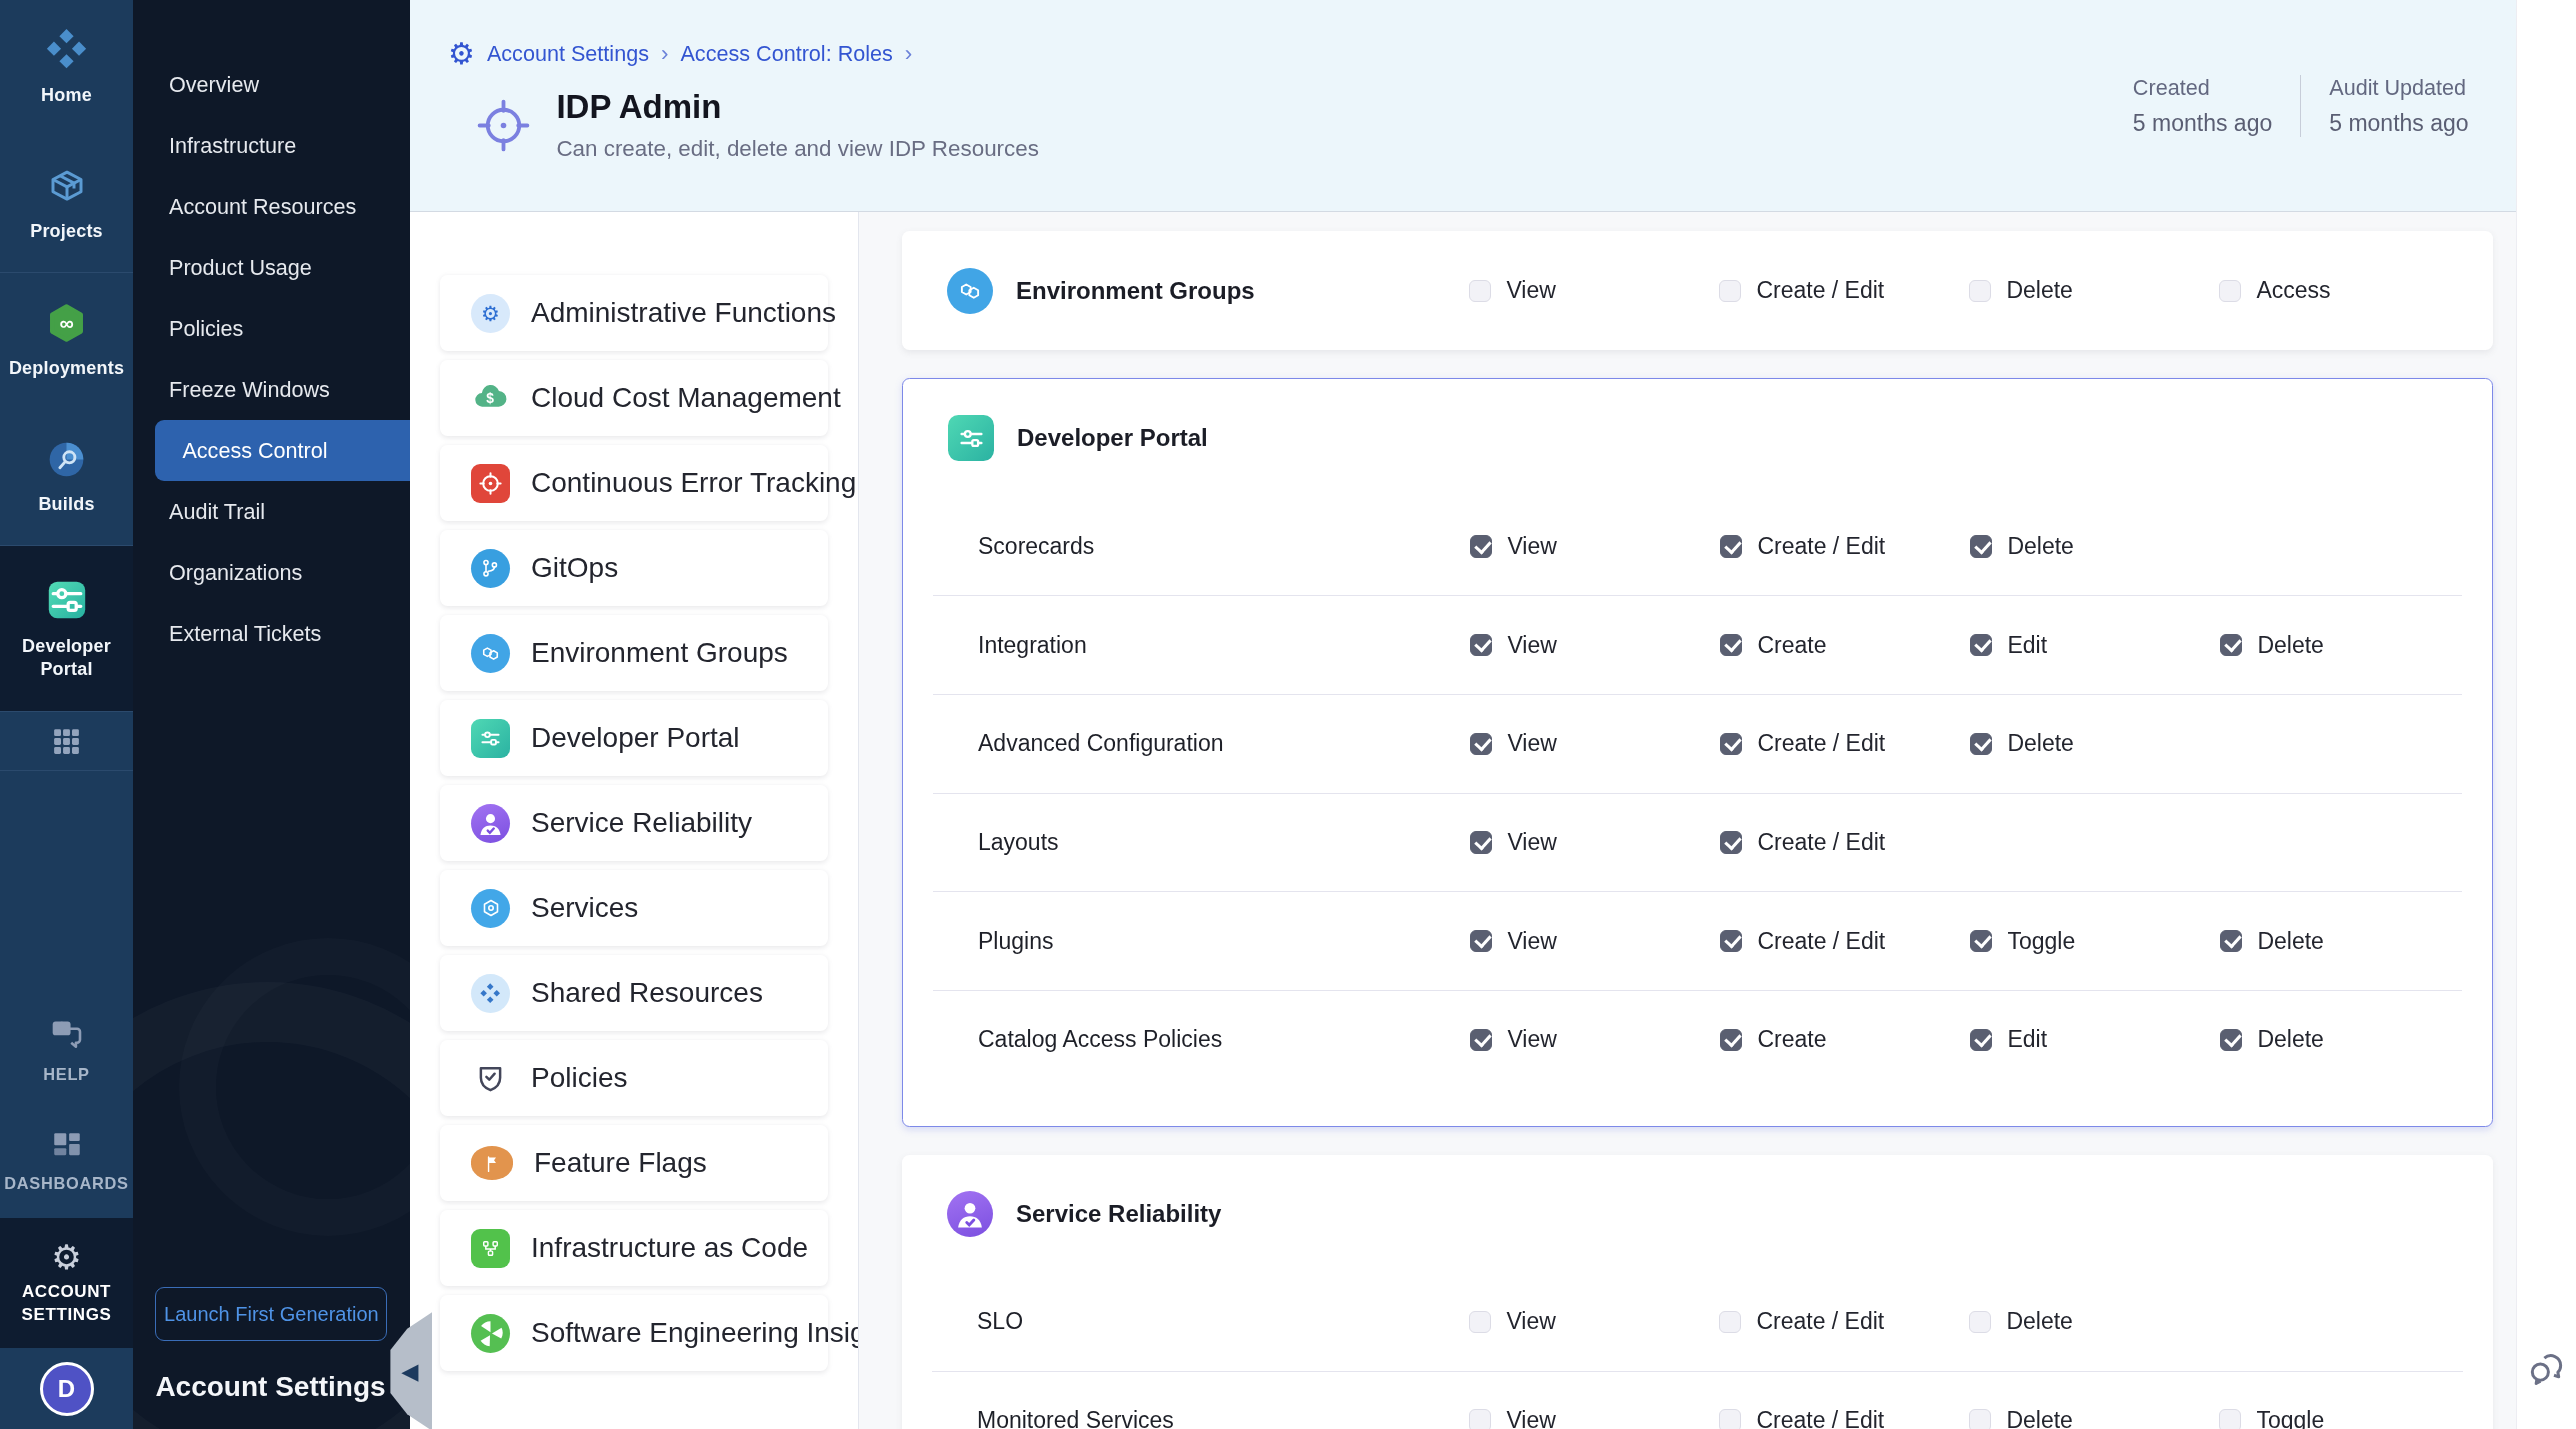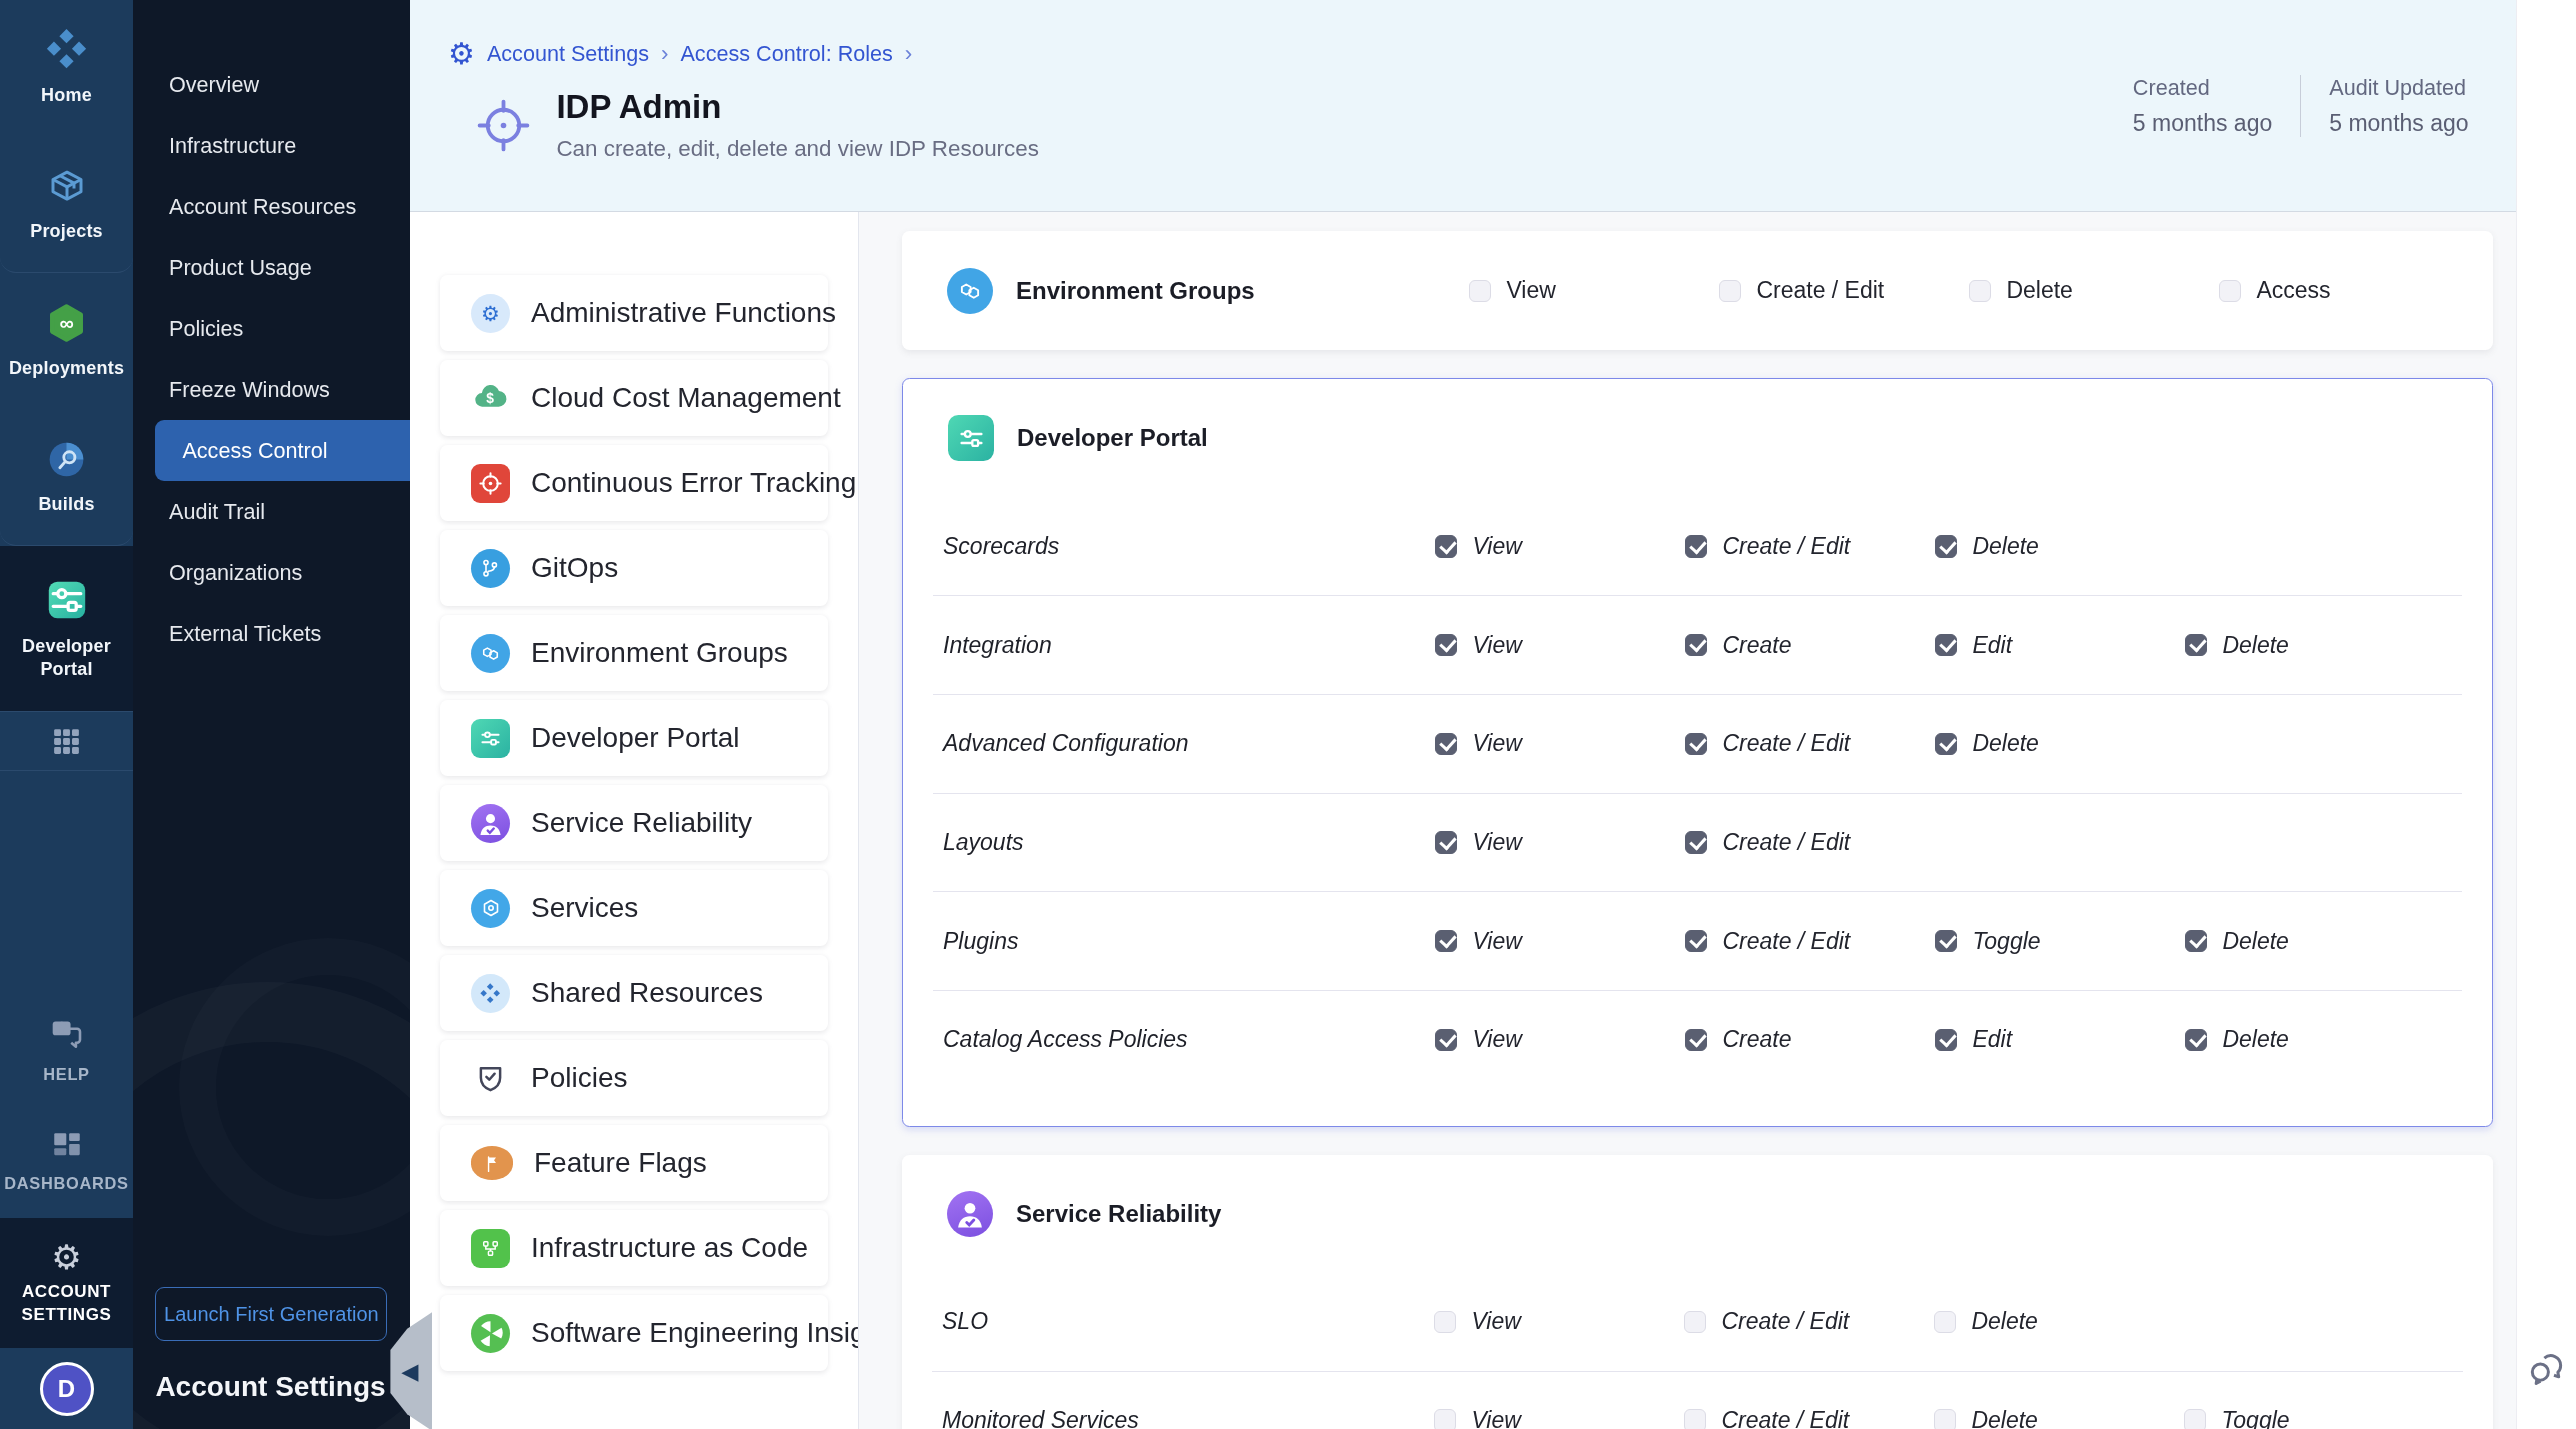--- a/index.html
+++ b/index.html
@@ -9,21 +9,21 @@
 
   
   .rail { width:133px; background:#1c3b5c; display:flex; flex-direction:column;
           position:relative; color:#f2f6fa; flex-shrink:0; }
   .rail-deco { position:absolute; inset:0; overflow:hidden; pointer-events:none; }
   .rail-deco::before { content:""; position:absolute; width:313px; height:313px;
       border-radius:50%; border:45px solid rgba(255,255,255,0.025); left:-119px; bottom:-45px; }
   .rail > * { position:relative; }
   .rail-item { height:136px; display:flex; flex-direction:column; align-items:center;
       justify-content:center; gap:12px; cursor:pointer; }
-  .rail-group { border-bottom:0.7px solid #2b4a6d;border-radius:16px; }
+  .rail-group { border-bottom:0.7px solid #2b4a6d; }
   .rail-label { font-size:18px; font-weight:600; letter-spacing:0.2px; text-align:center;
       line-height:22.4px; color:#f2f6fa; }
   .rail-item.dark { background:#0e1c30; height:165px; }
   .rail-apps { height:60px; display:flex; align-items:center; justify-content:center;
       border-bottom:0.7px solid #2b4a6d; border-top:0.7px solid #2b4a6d; cursor:pointer; }
   .rail-spacer { flex:1; }
   .rail-item.small { height:112px; gap:9px; }
   .rail-item.small .rail-label { font-size:16.4px; letter-spacing:0.7px; color:#a7b6c9; font-weight:600; }
   .rail-item.account { background:#0e1c30; height:130px; gap:7.5px; }
   .rail-item.account .rail-label { font-size:17px; letter-spacing:0.6px; color:#ffffff; }
@@ -85,21 +85,21 @@
   .perm-panel { flex:1; background:#f7f8fa; border-left:0.7px solid #e3e6ee;
       padding:19.4px 23px 0 43px; overflow:hidden; }
   .perm-card { background:#ffffff; border-radius:7.5px; box-shadow:0 2.2px 6.7px rgba(96,97,112,0.10);
       margin-bottom:28px; }
   .perm-card.selected { border:1.5px solid #7d89e8; box-shadow:0 2.2px 7.5px rgba(125,137,232,0.25); }
   .sec-header { display:grid; grid-template-columns:69px 453px 250px 250px 250px 1fr;
       padding-left:45px; height:119px; align-items:center; }
   .sec-header.tall { height:118px; }
   .sec-title { font-size:24px; font-weight:600; color:#1b1d26; }
   .perm-row { display:grid; grid-template-columns:492px 250px 250px 250px 1fr;
-      padding-left:40px; height:98px; align-items:center;font-style:italic; }
+      padding-left:75px; height:98px; align-items:center; }
   .row-label { font-size:23px; color:#1e2028; }
   .sep-line { height:0.7px; background:#e4e4ee; margin:0 30px; }
   .perm { display:flex; align-items:center; gap:15px; }
   .cb { width:22.4px; height:22.4px; border-radius:6px; background:#f2f2f7; border:1.5px solid #dcdce6;
       position:relative; cursor:pointer; flex-shrink:0; }
   .cb.checked { background:#5a5f71; border-color:#5a5f71; }
   .cb.checked::after { content:""; position:absolute; left:6.7px; top:1.5px; width:6.7px; height:12px;
       border:solid #fff; border-width:0 3px 3px 0; transform:rotate(42deg); }
   .cb-label { font-size:23px; color:#23252e; white-space:nowrap; }
 

